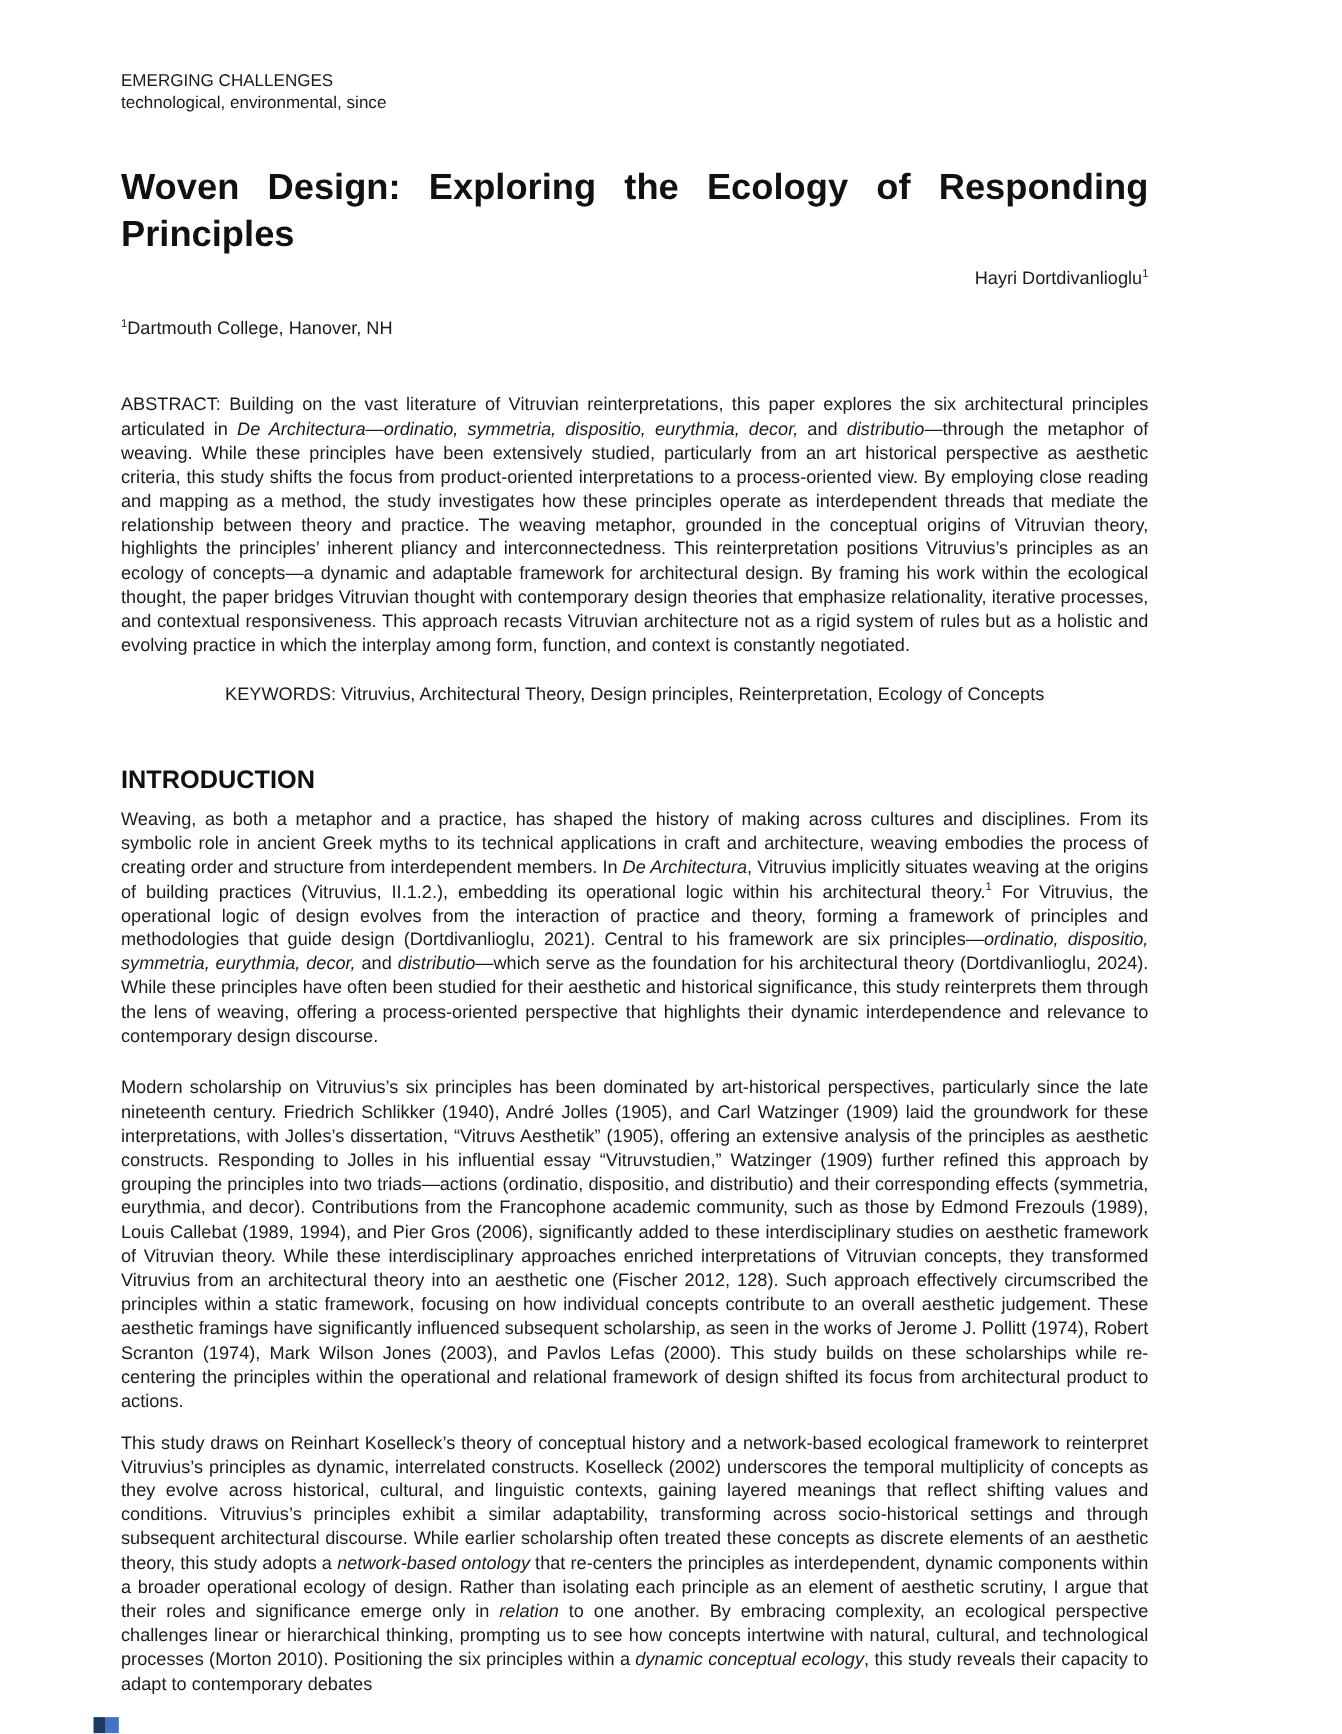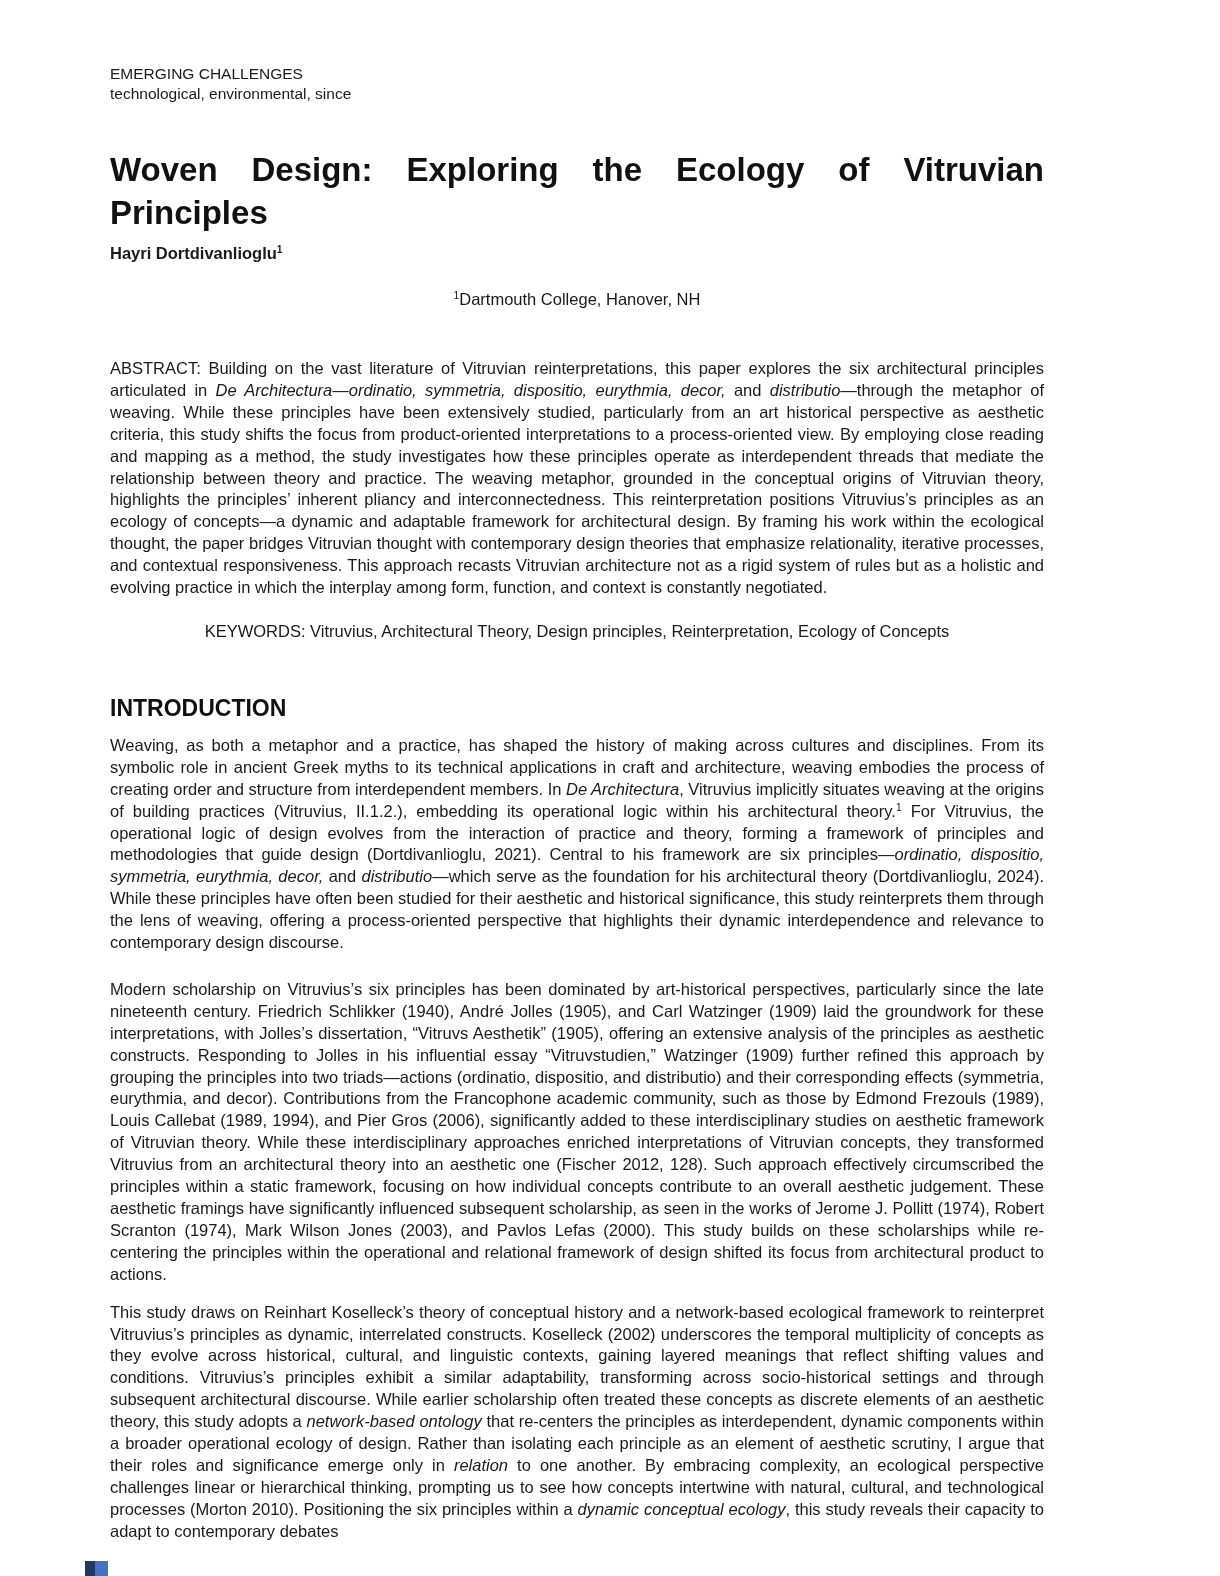--- a/index.html
+++ b/index.html
@@ -33,28 +33,28 @@
     margin: 44px 0 0 0;
     font-size: 33px;
     line-height: 43px;
     font-weight: bold;
     text-align: justify;
     text-align-last: left;
     color: #111111;
   }
   .author-line {
     margin-top: 8px;
-    text-align: left;
-    font-weight: bold;
+    text-align: right;
+    font-weight: normal;
     font-size: 16.5px;
     line-height: 22px;
   }
   .affiliation-line {
     margin-top: 24px;
-    text-align: center;
+    text-align: left;
     font-size: 16.5px;
     line-height: 22px;
   }
   .body-text {
     font-size: 16.5px;
     line-height: 21.9px;
     text-align: justify;
     margin: 0;
   }
   .abstract {
@@ -91,21 +91,21 @@
 <body>
 
 <div class="page">
   <div class="content">
 
     <div class="masthead">
       <span class="line">EMERGING CHALLENGES</span>
       <span class="line">technological, environmental, since</span>
     </div>
 
-    <h1 class="paper-title">Woven Design: Exploring the Ecology of Vitruvian Principles</h1>
+    <h1 class="paper-title">Woven Design: Exploring the Ecology of Responding Principles</h1>
 
     <div class="author-line">Hayri Dortdivanlioglu<sup>1</sup></div>
 
     <div class="affiliation-line"><sup>1</sup>Dartmouth College, Hanover, NH</div>
 
     <p class="body-text abstract">ABSTRACT: Building on the vast literature of Vitruvian reinterpretations, this paper explores the six architectural principles articulated in <i>De Architectura</i>—<i>ordinatio, symmetria, dispositio, eurythmia, decor,</i> and <i>distributio</i>—through the metaphor of weaving. While these principles have been extensively studied, particularly from an art historical perspective as aesthetic criteria, this study shifts the focus from product-oriented interpretations to a process-oriented view. By employing close reading and mapping as a method, the study investigates how these principles operate as interdependent threads that mediate the relationship between theory and practice. The weaving metaphor, grounded in the conceptual origins of Vitruvian theory, highlights the principles’ inherent pliancy and interconnectedness. This reinterpretation positions Vitruvius’s principles as an ecology of concepts—a dynamic and adaptable framework for architectural design. By framing his work within the ecological thought, the paper bridges Vitruvian thought with contemporary design theories that emphasize relationality, iterative processes, and contextual responsiveness. This approach recasts Vitruvian architecture not as a rigid system of rules but as a holistic and evolving practice in which the interplay among form, function, and context is constantly negotiated.</p>
 
     <p class="body-text keywords">KEYWORDS: Vitruvius, Architectural Theory, Design principles, Reinterpretation, Ecology of Concepts</p>
 
     <h2 class="section-heading">INTRODUCTION</h2>

